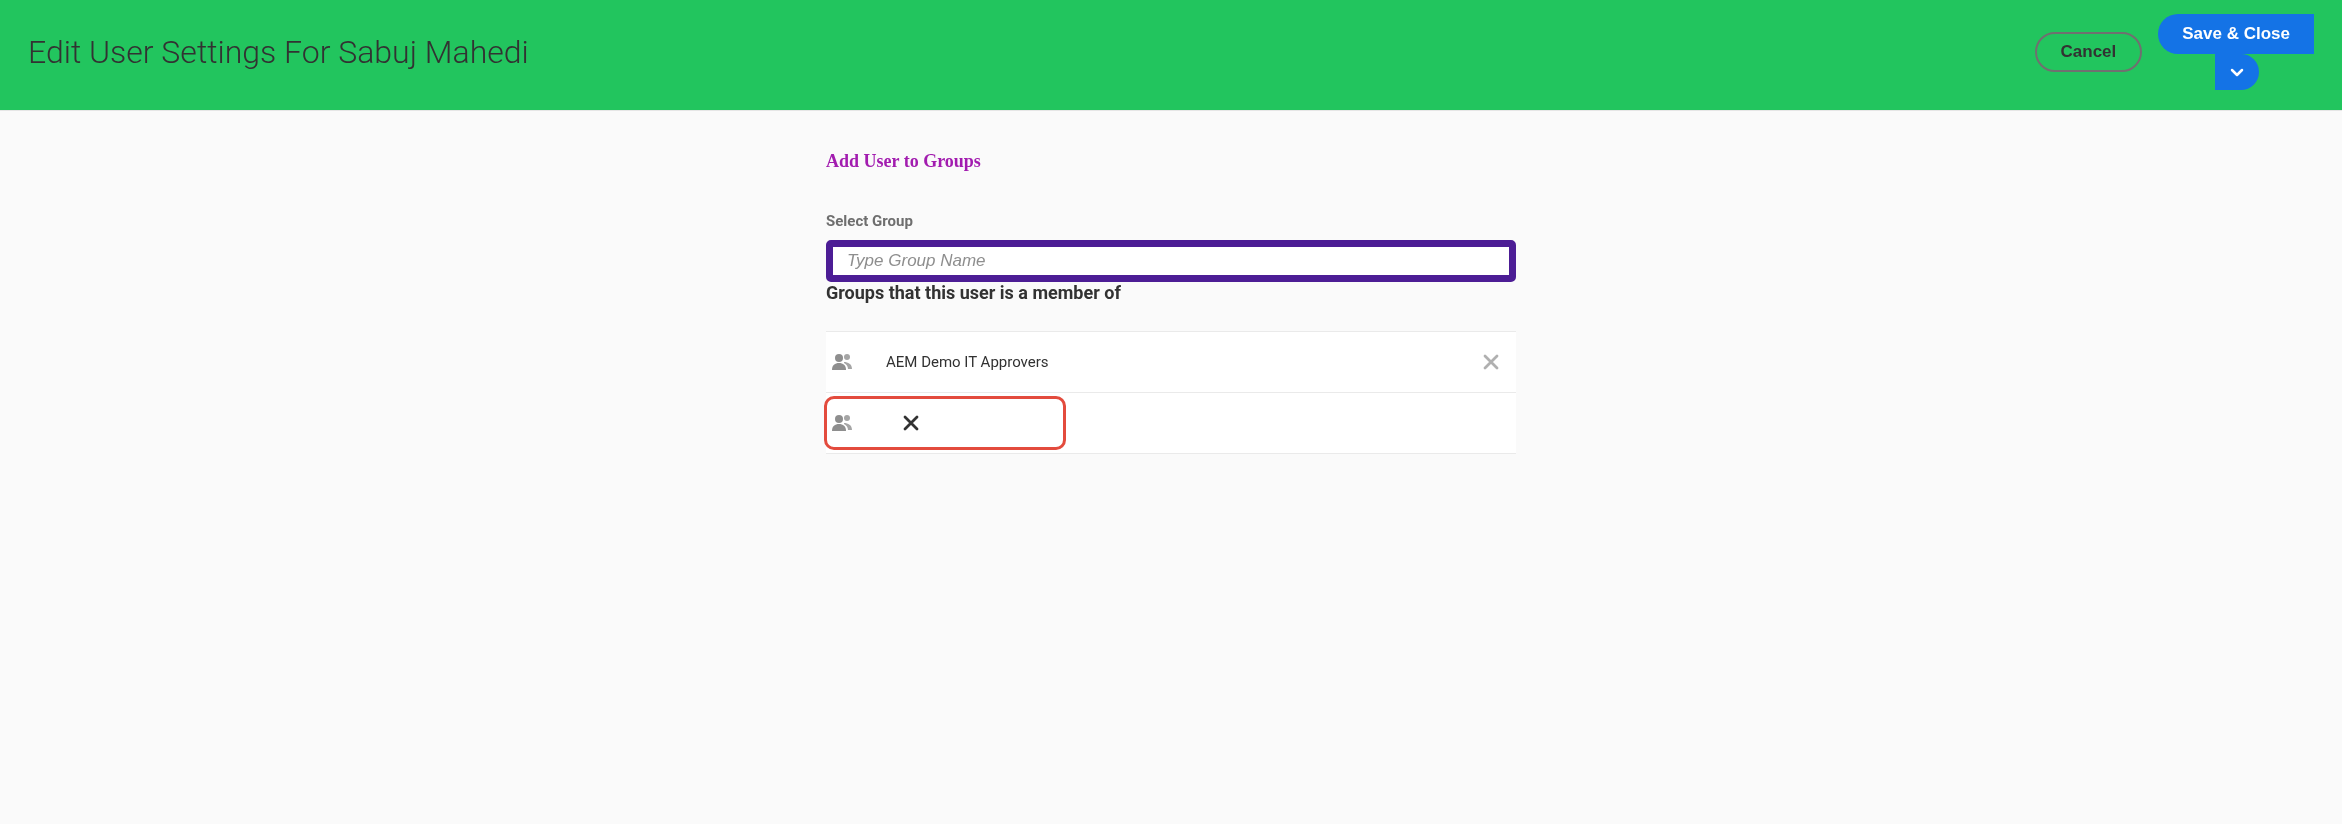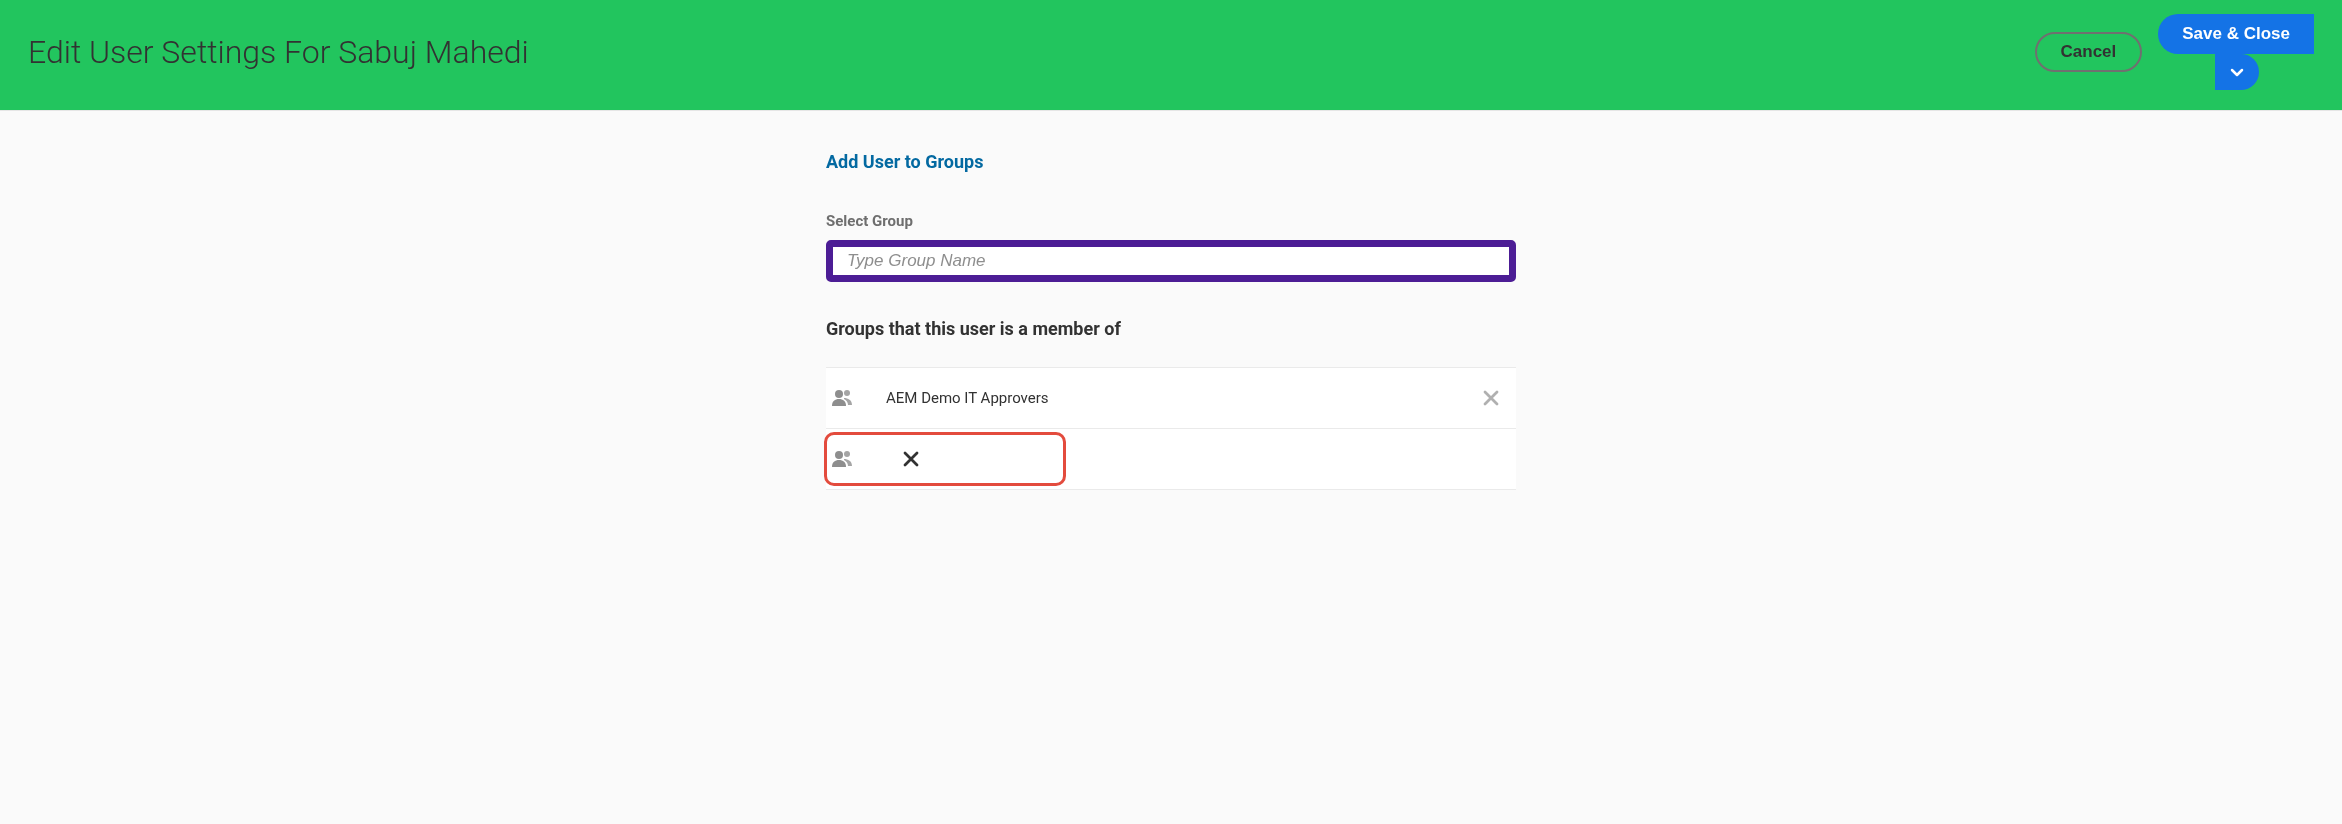--- a/index.html
+++ b/index.html
@@ -71,28 +71,28 @@
       display: flex;
       justify-content: center;
       padding-top: 40px;
     }
     .form-area {
       width: 690px;
     }
     .section-heading {
       font-size: 18px;
       font-weight: 700;
-      color: #0369a1;
+      color: #a21caf;
       margin-bottom: 40px;
+      font-family: Liberation Serif, serif;
     }
     .section-heading2 {
       font-size: 18px;
       font-weight: 700;
       color: #323232;
-      margin-top: 36px;
       margin-bottom: 28px;
     }
     .field-label {
       font-size: 15px;
       color: #6e6e6e;
       margin-bottom: 10px;
       font-weight: bold;
     }
     .text-input {
       width: 100%;

